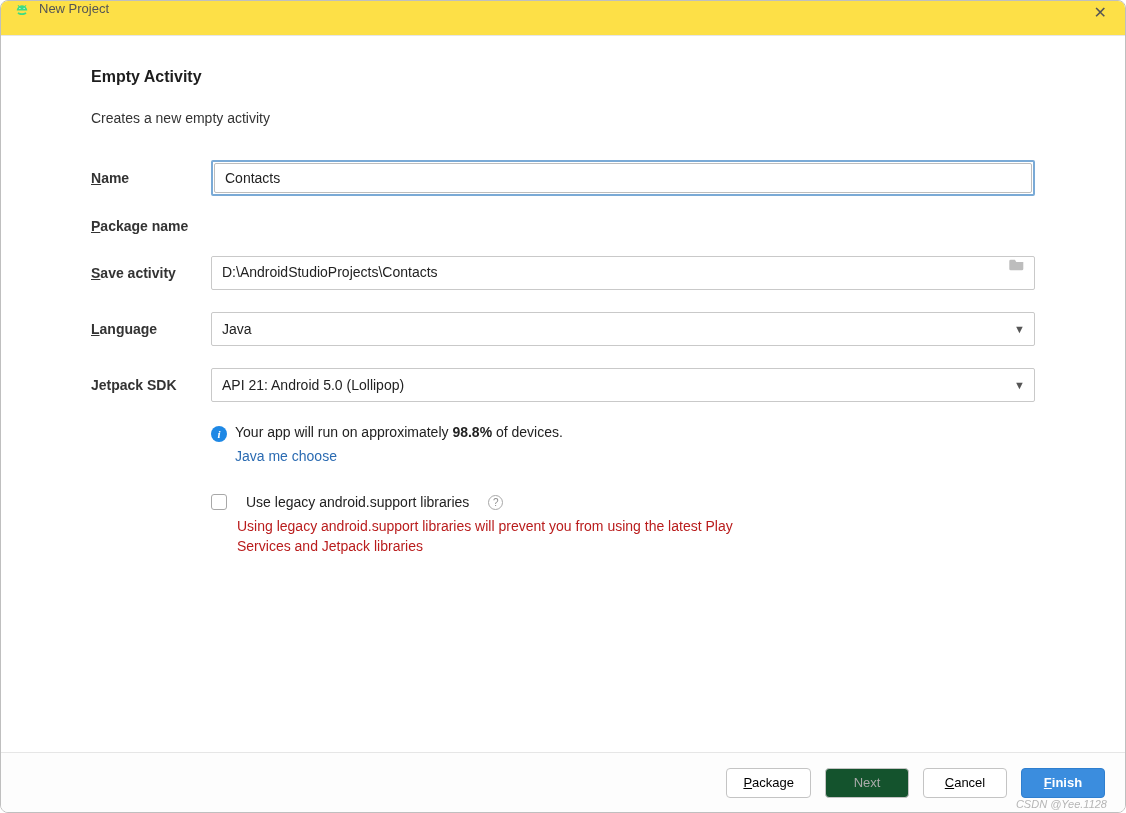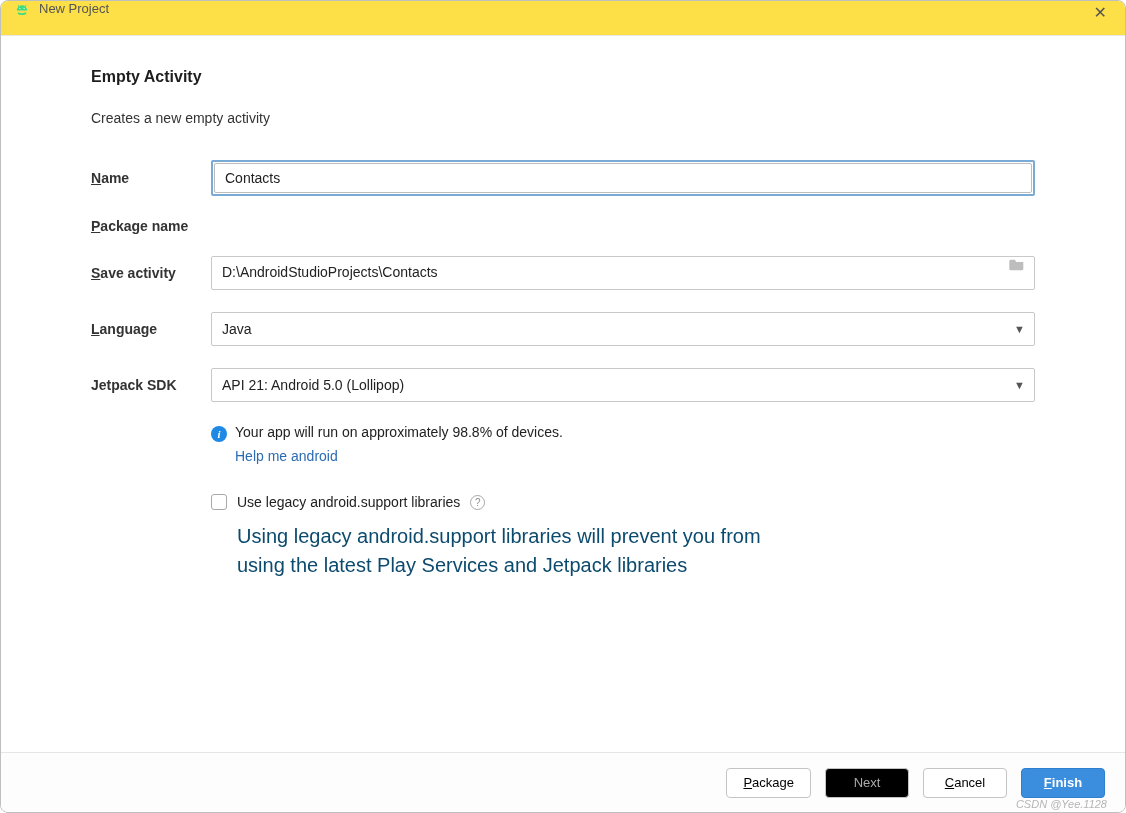--- a/index.html
+++ b/index.html
@@ -38,40 +38,40 @@
   .save-wrap .input { border: none; height: 30px; }
   .folder-icon { color: #9b9b9b; }
 
   .select-wrap { flex: 1; position: relative; display: flex; align-items: center; }
   .select-wrap .input { width: 100%; }
   .chev { position: absolute; right: 10px; color: #555; pointer-events: none; font-size: 11px; }
 
   .info-block { margin-left: 120px; display: flex; align-items: flex-start; gap: 8px; margin-top: 10px; margin-bottom: 6px; }
   .info-icon { width: 16px; height: 16px; border-radius: 50%; background: #1e88e5; color: #fff; font-size: 11px; font-weight: bold; display: flex; align-items: center; justify-content: center; flex-shrink: 0; margin-top: 2px; font-family: Georgia, serif; font-style: italic; }
   .info-text { font-size: 14px; color: #222; }
-  .info-text b { font-weight: 400; margin-top: 8px; }
+  .info-text b { font-weight: 700; margin-top: 8px; }
   .help-link { margin-left: 144px; color: #2b6bb2; font-size: 14px; cursor: pointer; }
 
   .legacy-block { margin-left: 120px; margin-top: 30px; }
-  .legacy-row { display: flex; align-items: center; gap: 10px; }
+  .legacy-row { display: flex; align-items: center; gap: 19px; }
   .checkbox { width: 16px; height: 16px; border: 1.5px solid #a8a8a8; border-radius: 3px; background: #fff; cursor: pointer; }
   .legacy-label { font-size: 14px; color: #222; }
   .help-circle { width: 15px; height: 15px; border-radius: 50%; border: 1.4px solid #a8a8a8; color: #8c8c8c; font-size: 10px; display: flex; align-items: center; justify-content: center; cursor: pointer; }
-  .legacy-desc { margin-left: 26px; margin-top: 12px; color: #0c4a6e; font-size: 20px; max-width: 530px; line-height: 1.45; }
+  .legacy-desc { margin-left: 26px; margin-top: 6px; color: #b91c1c; font-size: 14px; max-width: 530px; line-height: 1.45; }
 
   .footer {
     height: 60px; border-top: 1px solid #e6e6e6; display: flex; align-items: center;
     justify-content: flex-end; padding: 0 20px; gap: 14px; background: #fdfdfd; position: relative;
   }
   .btn {
     height: 30px; min-width: 84px; padding: 0 16px; border: 1px solid #c4c4c4;
     border-radius: 4px; background: #fff; font-size: 13px; cursor: pointer;
     display: flex; align-items: center; justify-content: center;
   }
-  .btn.disabled { color: #aaaaaa; cursor: default; background: #000000; }
+  .btn.disabled { color: #aaaaaa; cursor: default; background: #14532d; }
   .btn.primary { background: #3b8dde; color: #fff; border-color: #2f7fcf; font-weight: 600; }
   .watermark { position: absolute; right: 18px; bottom: 2px; font-size: 11px; color: rgba(120,120,120,0.55); font-style: italic; pointer-events:none;}
 </style>
 </head>
 <body>
 
 <div class="window">
 
   <div class="titlebar">
     <span class="appicon">
@@ -129,21 +129,21 @@
         <span class="chev">▼</span>
       </div>
     </div>
 
     <div class="info-block">
       <span class="info-icon">i</span>
       <span class="info-text">
         <span>Your app will run on approximately </span><b>98.8%</b><span> of devices.</span>
       </span>
     </div>
-    <div class="help-link">Help me android</div>
+    <div class="help-link">Java me choose</div>
 
     <div class="legacy-block">
       <div class="legacy-row">
         <span class="checkbox"></span>
         <span class="legacy-label">Use legacy android.support libraries</span>
         <span class="help-circle">?</span>
       </div>
       <div class="legacy-desc">Using legacy android.support libraries will prevent you from using the latest Play Services and Jetpack libraries</div>
     </div>
 

